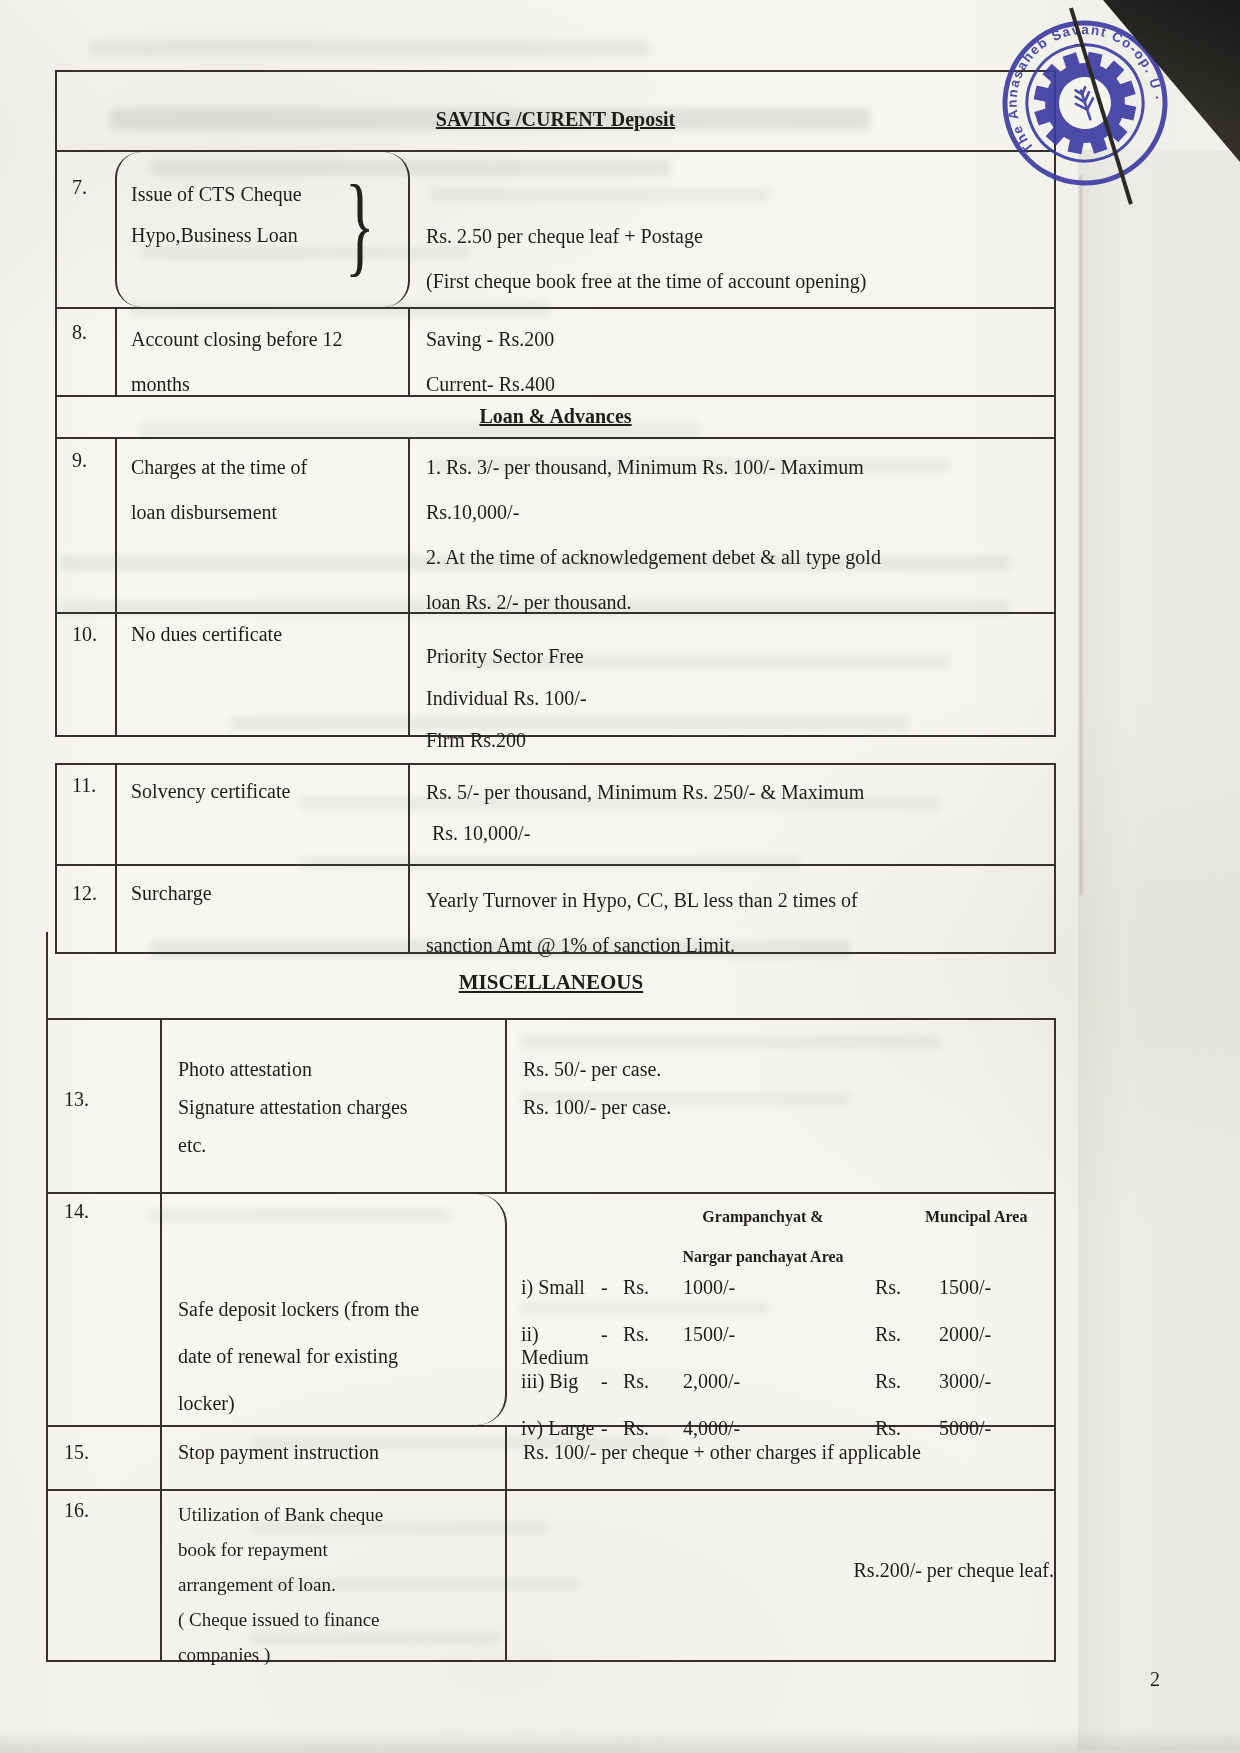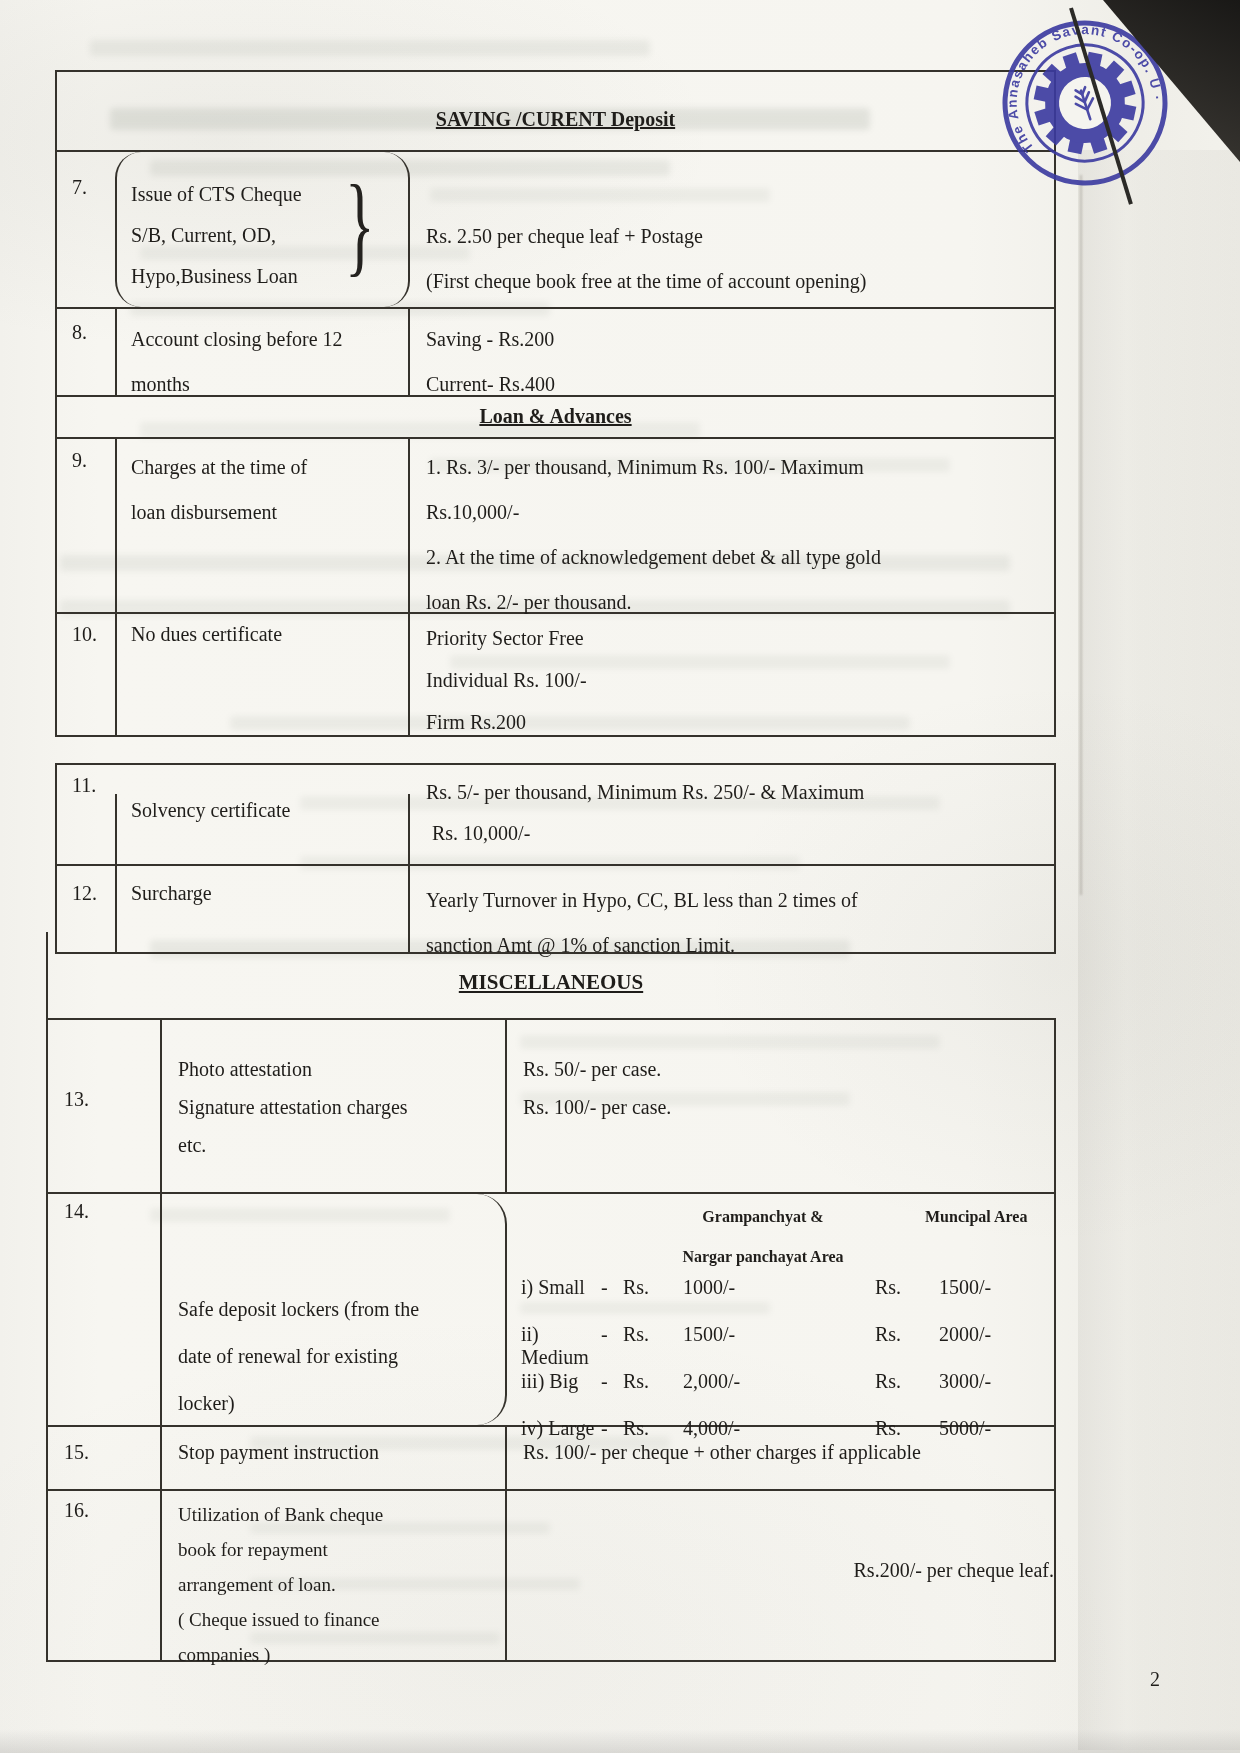--- a/index.html
+++ b/index.html
@@ -105,21 +105,20 @@
     <div class="trow" style="height:78px;">
       <div class="cell" style="flex:1;padding-top:36px;">
         <p class="center fs20 bold und">SAVING /CURENT Deposit</p>
       </div>
     </div>
 
     <div class="trow" style="height:157px;">
       <div class="cell c-no1 fs20" style="padding-top:24px;">7.</div>
       <div class="cell c-lab1 fs20 lh41 b-r" style="padding-top:22px;border-left:2px solid #35322c;margin-left:-2px;border-radius:26px;">
         <p>Issue of CTS Cheque</p>
-        <p>S/B, Current, OD,</p>
         <p>Hypo,Business Loan</p>
         <span class="brace">}</span>
       </div>
       <div class="cell c-val1 fs20 lh45" style="padding-top:62px;">
         <p>Rs. 2.50 per cheque leaf + Postage</p>
         <p>(First cheque book free at the time of account  opening)</p>
       </div>
     </div>
 
     <div class="trow" style="height:88px;">
@@ -152,33 +151,33 @@
         <p>2. At the time of acknowledgement debet &amp; all type gold</p>
         <p class="ind30">loan Rs. 2/- per thousand.</p>
       </div>
     </div>
 
     <div class="trow" style="height:123px;">
       <div class="cell c-no1 fs20" style="padding-top:9px;">10.</div>
       <div class="cell c-lab1 fs20 b-r" style="padding-top:9px;border-left:2px solid #35322c;margin-left:-2px;">
         <p>No dues certificate</p>
       </div>
-      <div class="cell c-val1 fs20 lh42" style="padding-top:3px;">
+      <div class="cell c-val1 fs20 lh42" style="padding-top:21px;">
         <p>Priority Sector Free</p>
         <p>Individual Rs. 100/-</p>
         <p>Firm Rs.200</p>
       </div>
     </div>
   </div>
 
   <div class="tbl" style="left:55px;top:763px;width:1001px;">
 
     <div class="trow" style="height:99px;">
       <div class="cell c-no1 fs20" style="padding-top:9px;">11.</div>
-      <div class="cell c-lab1 fs20 b-r" style="padding-top:5px;border-left:2px solid #35322c;margin-left:-2px;margin-top:29px;">
+      <div class="cell c-lab1 fs20 b-r" style="padding-top:15px;border-left:2px solid #35322c;margin-left:-2px;">
         <p>Solvency certificate</p>
       </div>
       <div class="cell c-val1 fs20 lh41" style="padding-top:7px;">
         <p>Rs. 5/- per thousand, Minimum Rs. 250/- &amp; Maximum</p>
         <p style="margin-left:6px;">Rs. 10,000/-</p>
       </div>
     </div>
 
     <div class="trow" style="height:88px;">
       <div class="cell c-no1 fs20" style="padding-top:16px;">12.</div>

